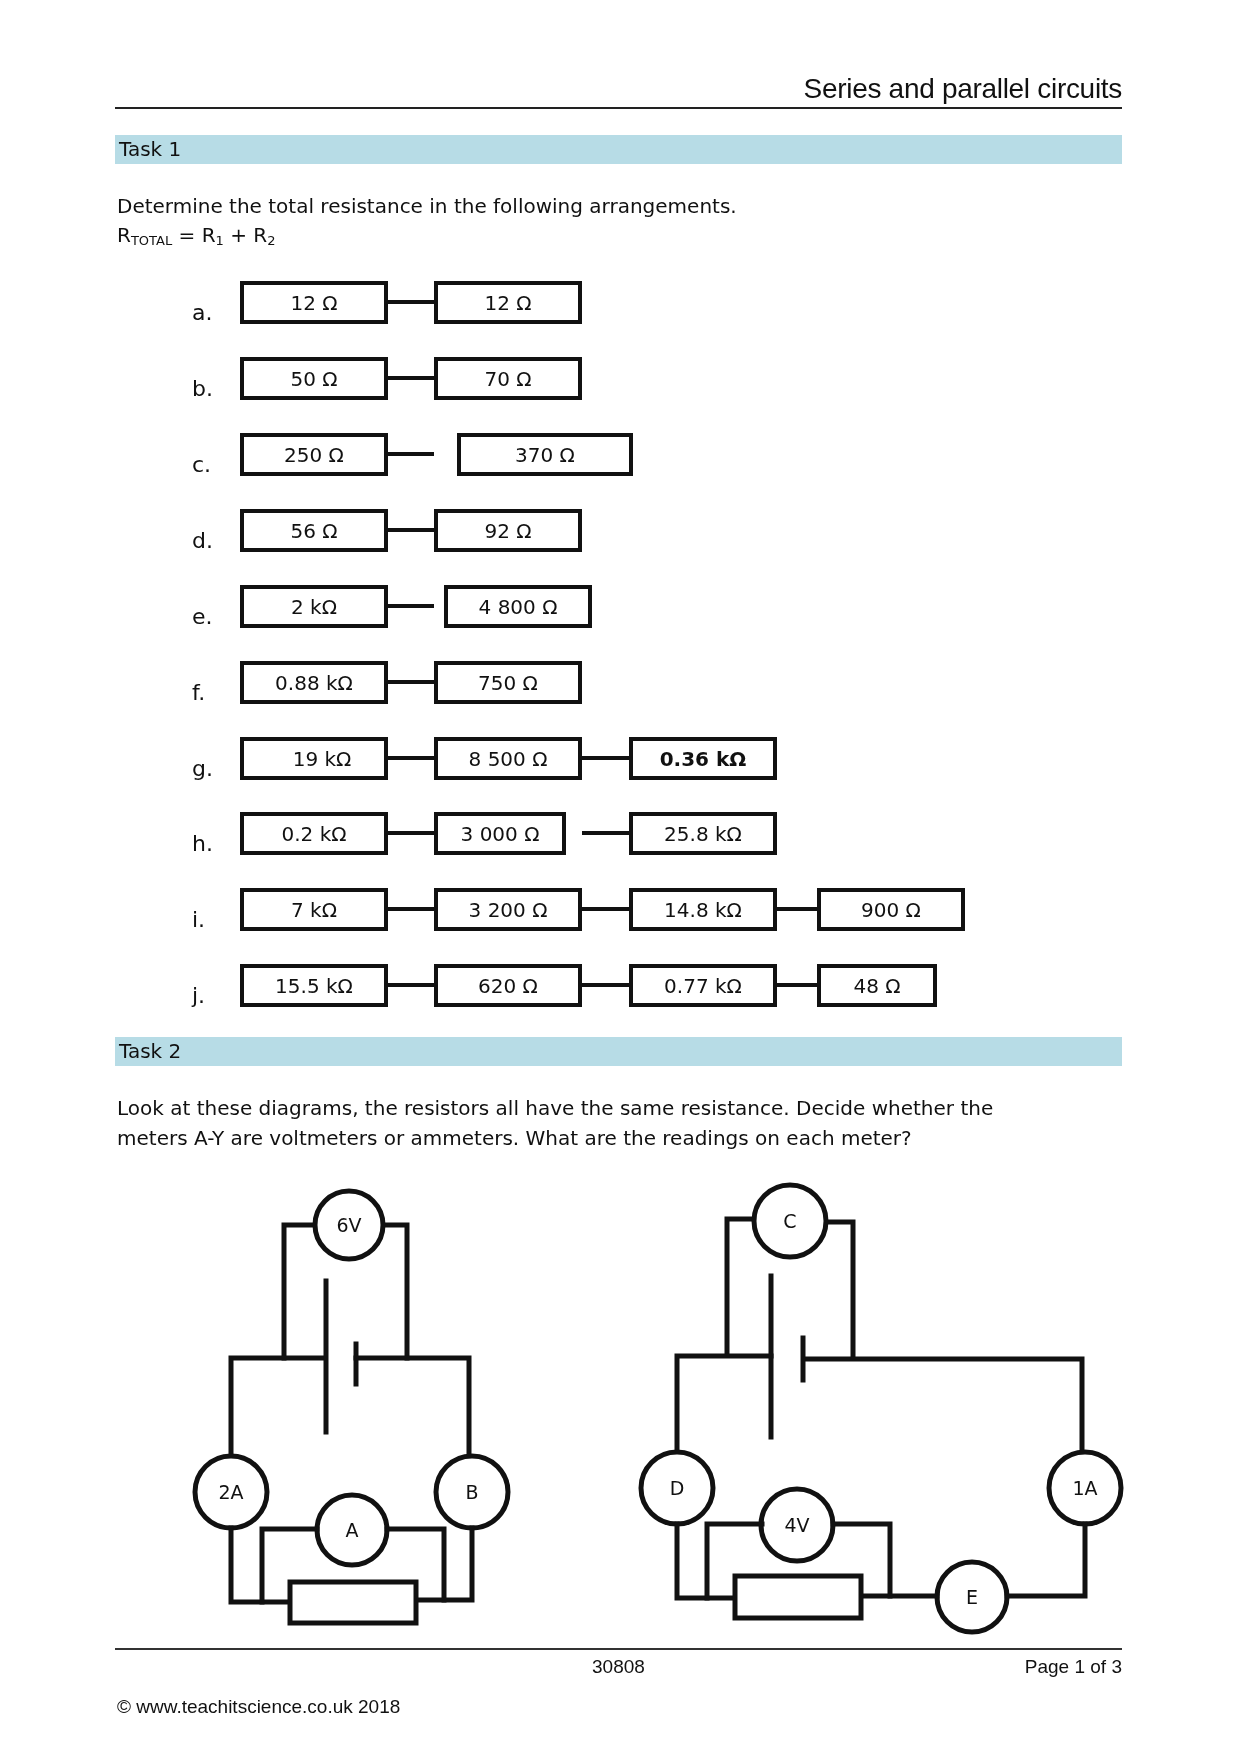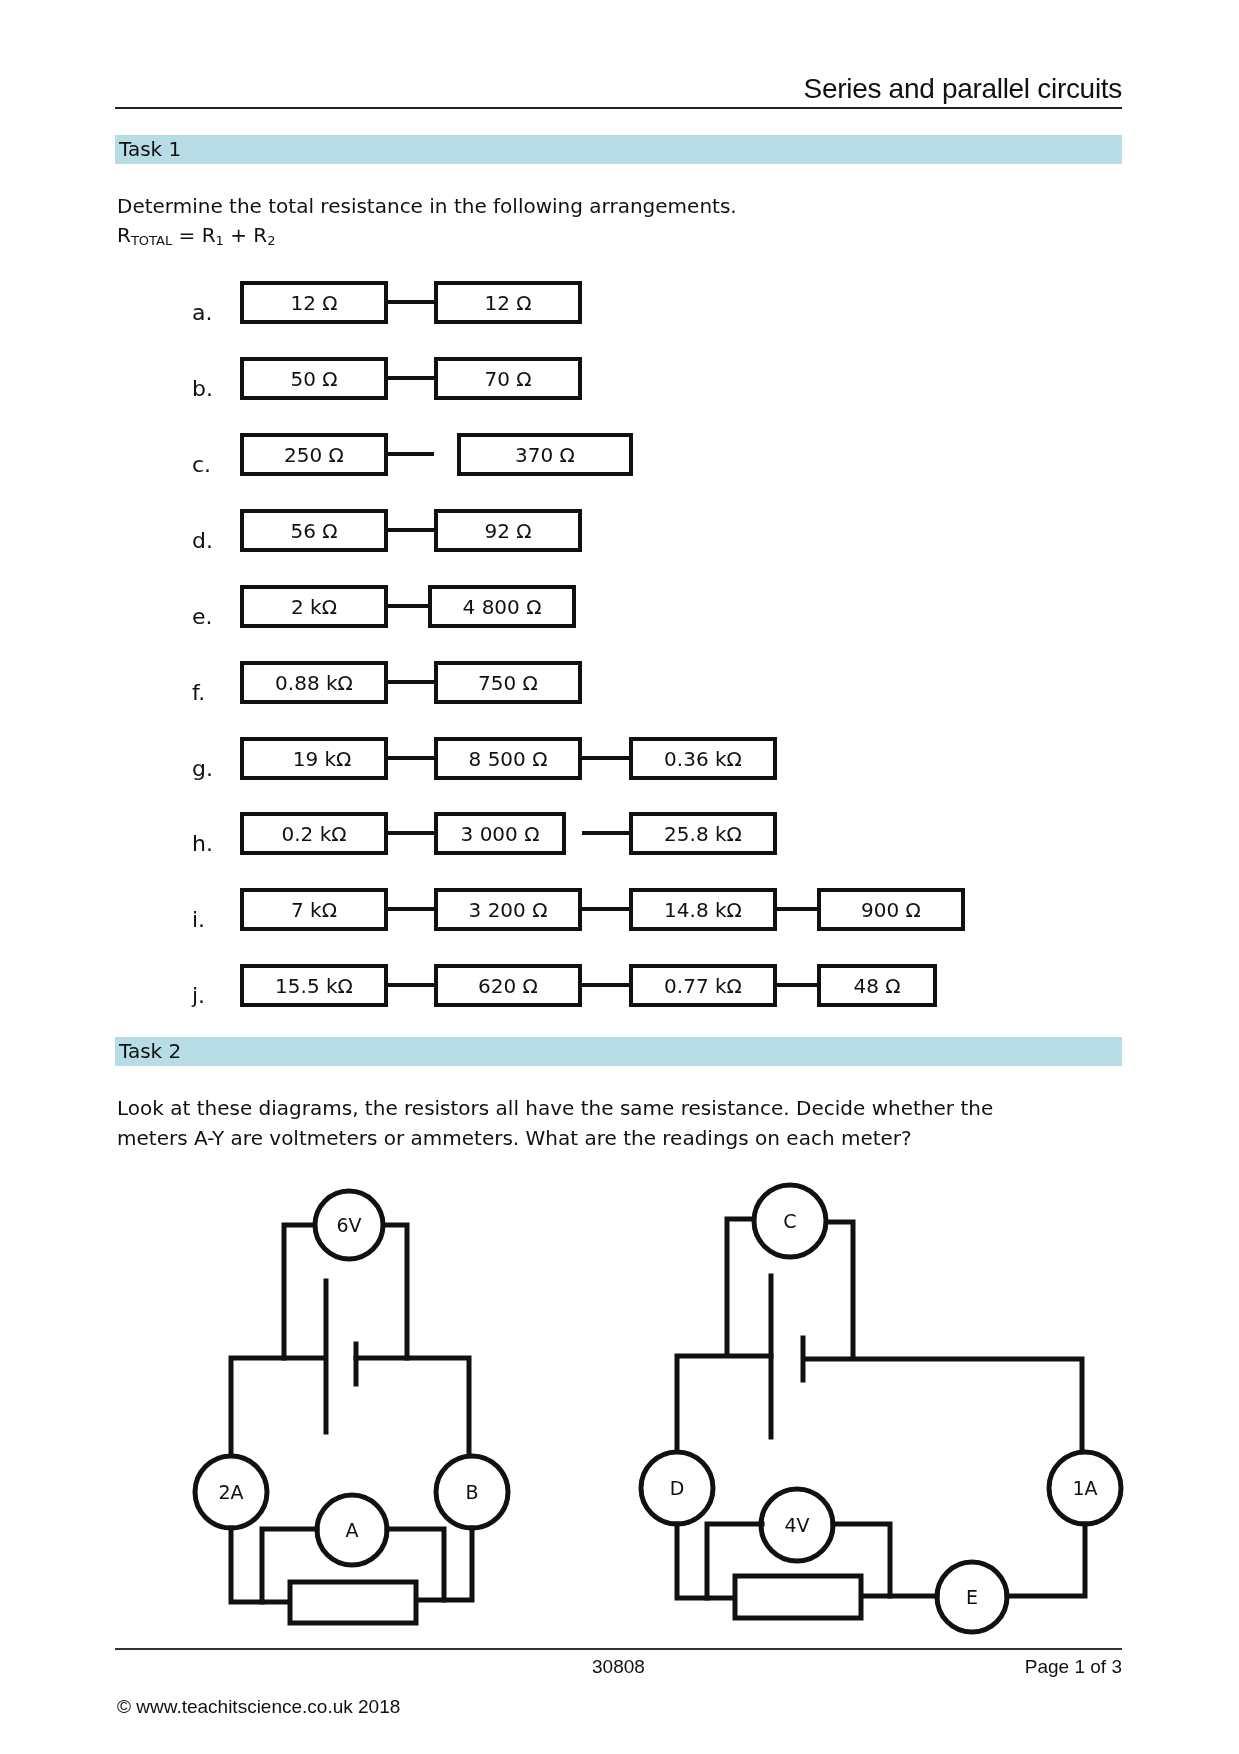--- a/index.html
+++ b/index.html
@@ -48,31 +48,31 @@
     <div class="abs rbox sans" style="left: 240px; top: 433px; width: 148px;">250 Ω</div>
     <div class="abs wire" style="left: 388px; top: 452px; width: 46px;"></div>
     <div class="abs rbox sans" style="left: 434px; top: 433px; width: 176px; margin-left: 23px;">370 Ω</div>
     <div class="abs row-label sans" style="left: 192px; top: 528px;">d.</div>
     <div class="abs rbox sans" style="left: 240px; top: 509px; width: 148px;">56 Ω</div>
     <div class="abs wire" style="left: 388px; top: 528px; width: 46px;"></div>
     <div class="abs rbox sans" style="left: 434px; top: 509px; width: 148px;">92 Ω</div>
     <div class="abs row-label sans" style="left: 192px; top: 604px;">e.</div>
     <div class="abs rbox sans" style="left: 240px; top: 585px; width: 148px;">2 kΩ</div>
     <div class="abs wire" style="left: 388px; top: 604px; width: 46px;"></div>
-    <div class="abs rbox sans" style="left: 428px; top: 585px; width: 148px;">4 800 Ω</div>
+    <div class="abs rbox sans" style="left: 444px; top: 585px; width: 148px;">4 800 Ω</div>
     <div class="abs row-label sans" style="left: 192px; top: 680px;">f.</div>
     <div class="abs rbox sans" style="left: 240px; top: 661px; width: 148px;">0.88 kΩ</div>
     <div class="abs wire" style="left: 388px; top: 680px; width: 46px;"></div>
     <div class="abs rbox sans" style="left: 434px; top: 661px; width: 148px;">750 Ω</div>
     <div class="abs row-label sans" style="left: 192px; top: 756px;">g.</div>
     <div class="abs rbox sans" style="left: 240px; top: 737px; width: 148px; padding-left: 16px;">19 kΩ</div>
     <div class="abs wire" style="left: 388px; top: 756px; width: 46px;"></div>
     <div class="abs rbox sans" style="left: 434px; top: 737px; width: 148px;">8 500 Ω</div>
     <div class="abs wire" style="left: 582px; top: 756px; width: 47px;"></div>
-    <div class="abs rbox sans" style="left: 629px; top: 737px; width: 148px;">0.36 kΩ</div>
+    <div class="abs rbox sans" style="left: 629px; top: 737px; width: 148px; font-weight: bold;">0.36 kΩ</div>
     <div class="abs row-label sans" style="left: 192px; top: 831px;">h.</div>
     <div class="abs rbox sans" style="left: 240px; top: 812px; width: 148px;">0.2 kΩ</div>
     <div class="abs wire" style="left: 388px; top: 831px; width: 46px;"></div>
     <div class="abs rbox sans" style="left: 434px; top: 812px; width: 132px;">3 000 Ω</div>
     <div class="abs wire" style="left: 582px; top: 831px; width: 47px;"></div>
     <div class="abs rbox sans" style="left: 629px; top: 812px; width: 148px;">25.8 kΩ</div>
     <div class="abs row-label sans" style="left: 192px; top: 907px;">i.</div>
     <div class="abs rbox sans" style="left: 240px; top: 888px; width: 148px;">7 kΩ</div>
     <div class="abs wire" style="left: 388px; top: 907px; width: 46px;"></div>
     <div class="abs rbox sans" style="left: 434px; top: 888px; width: 148px;">3 200 Ω</div>

